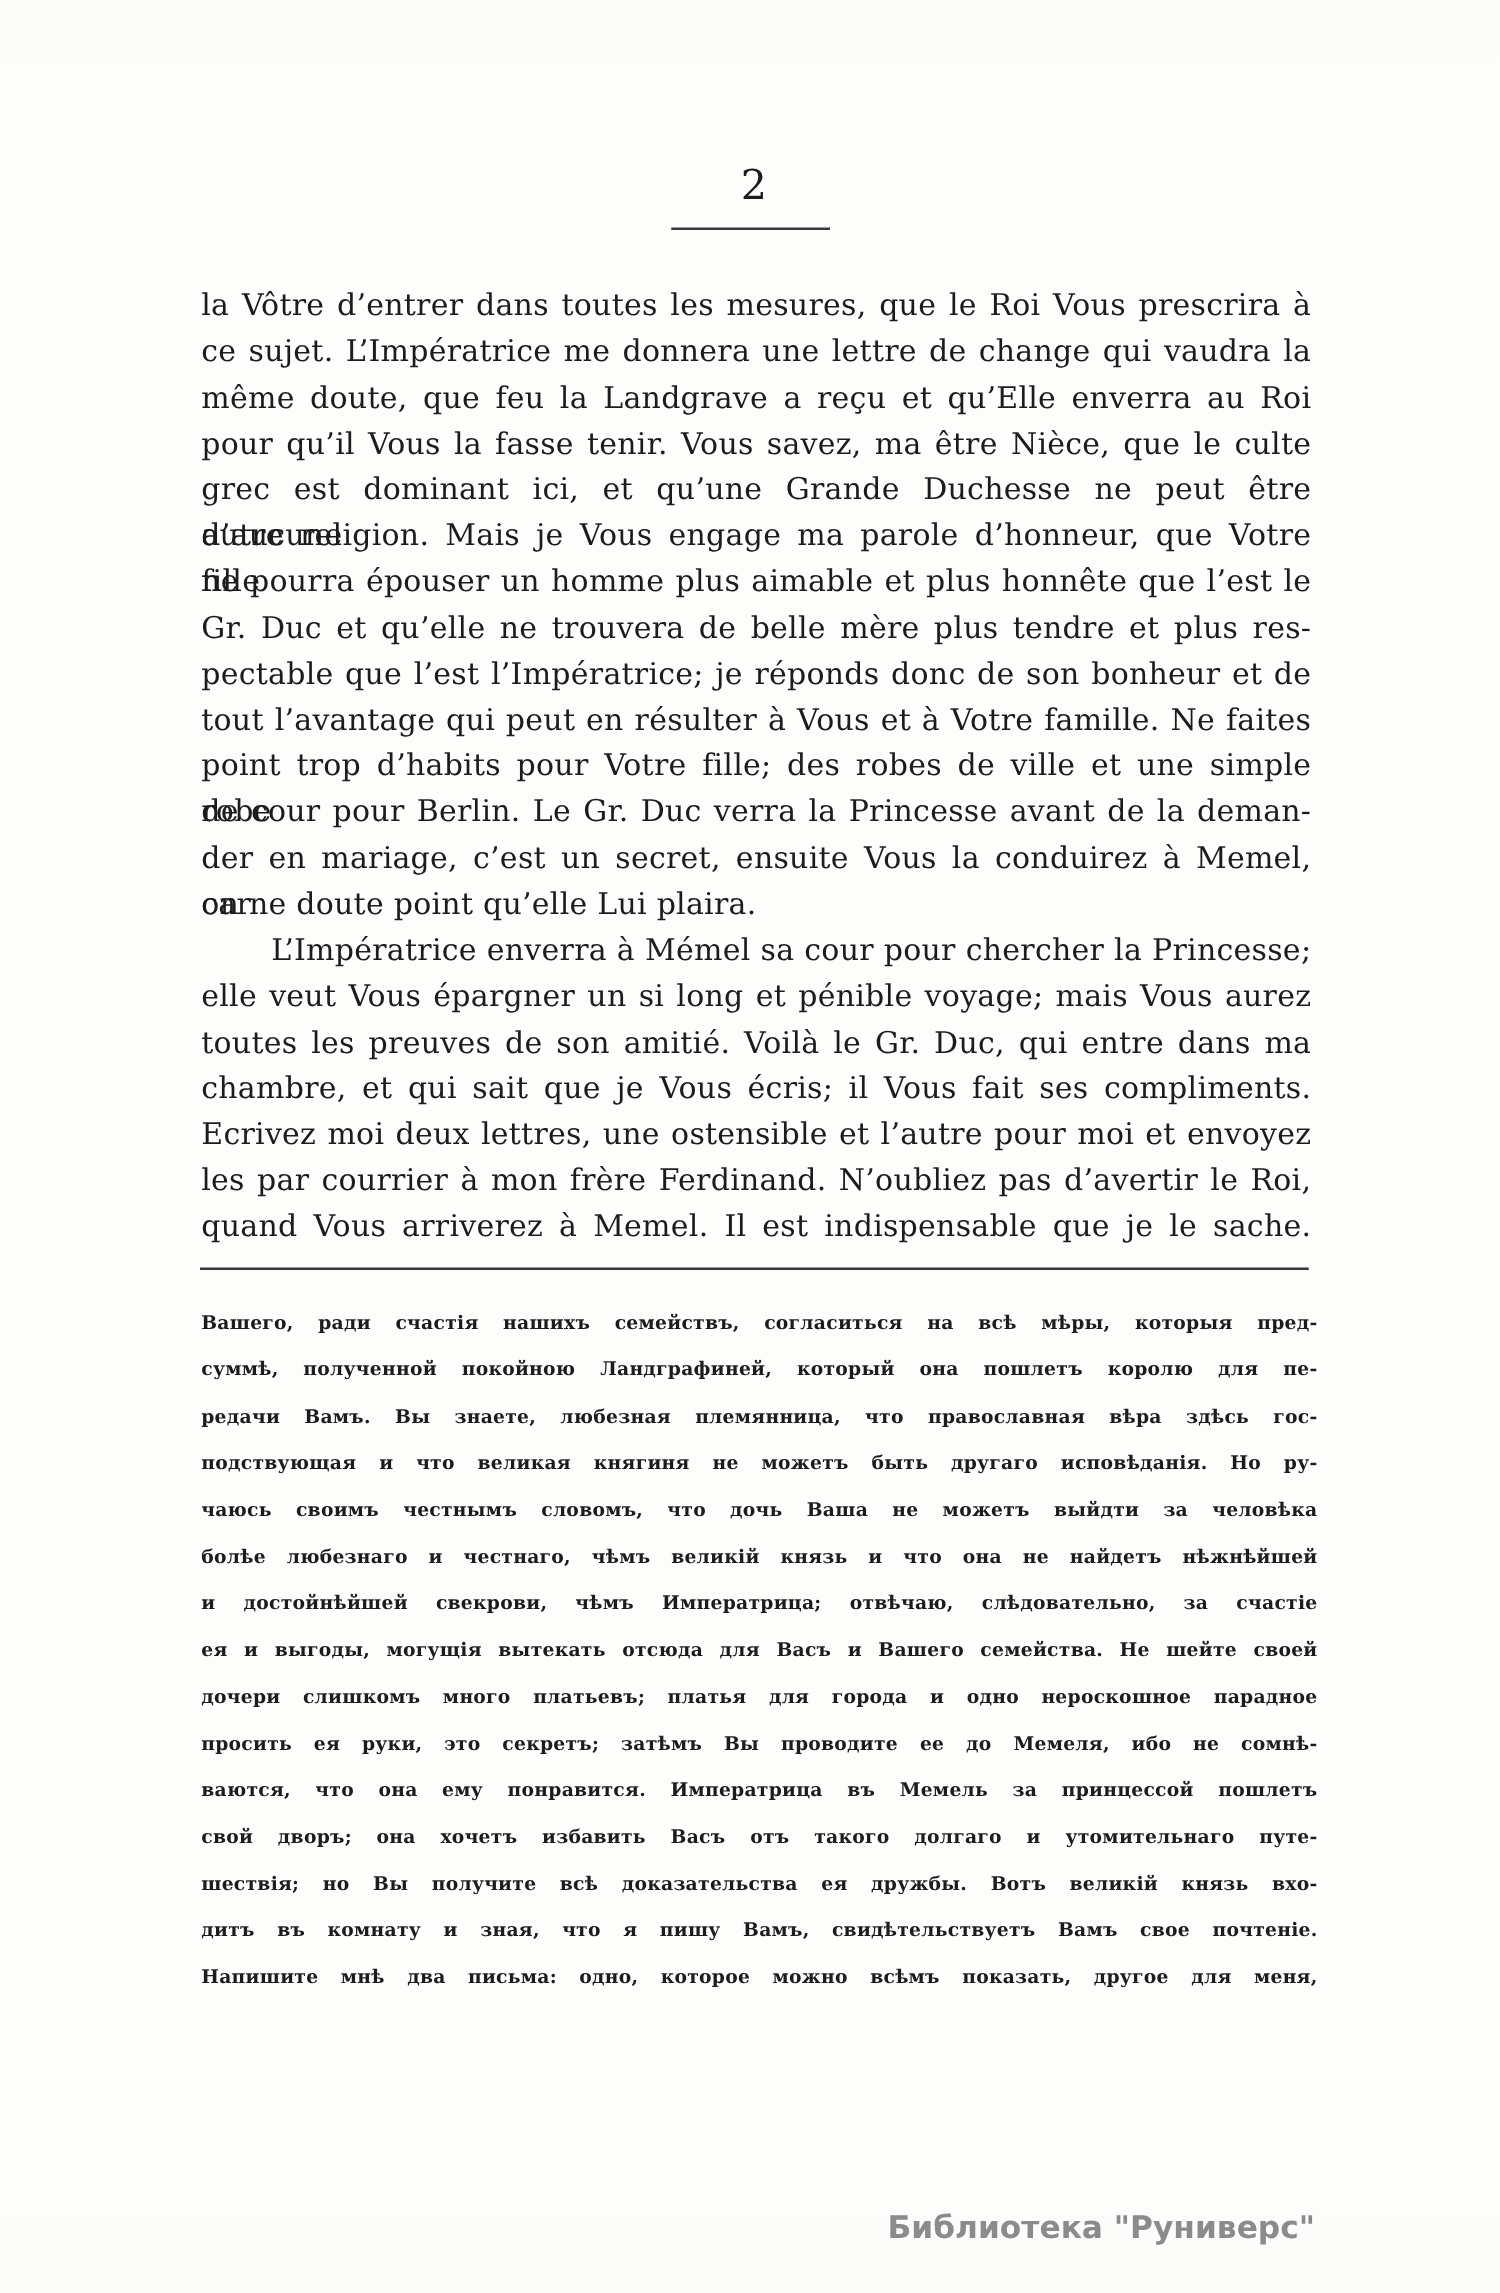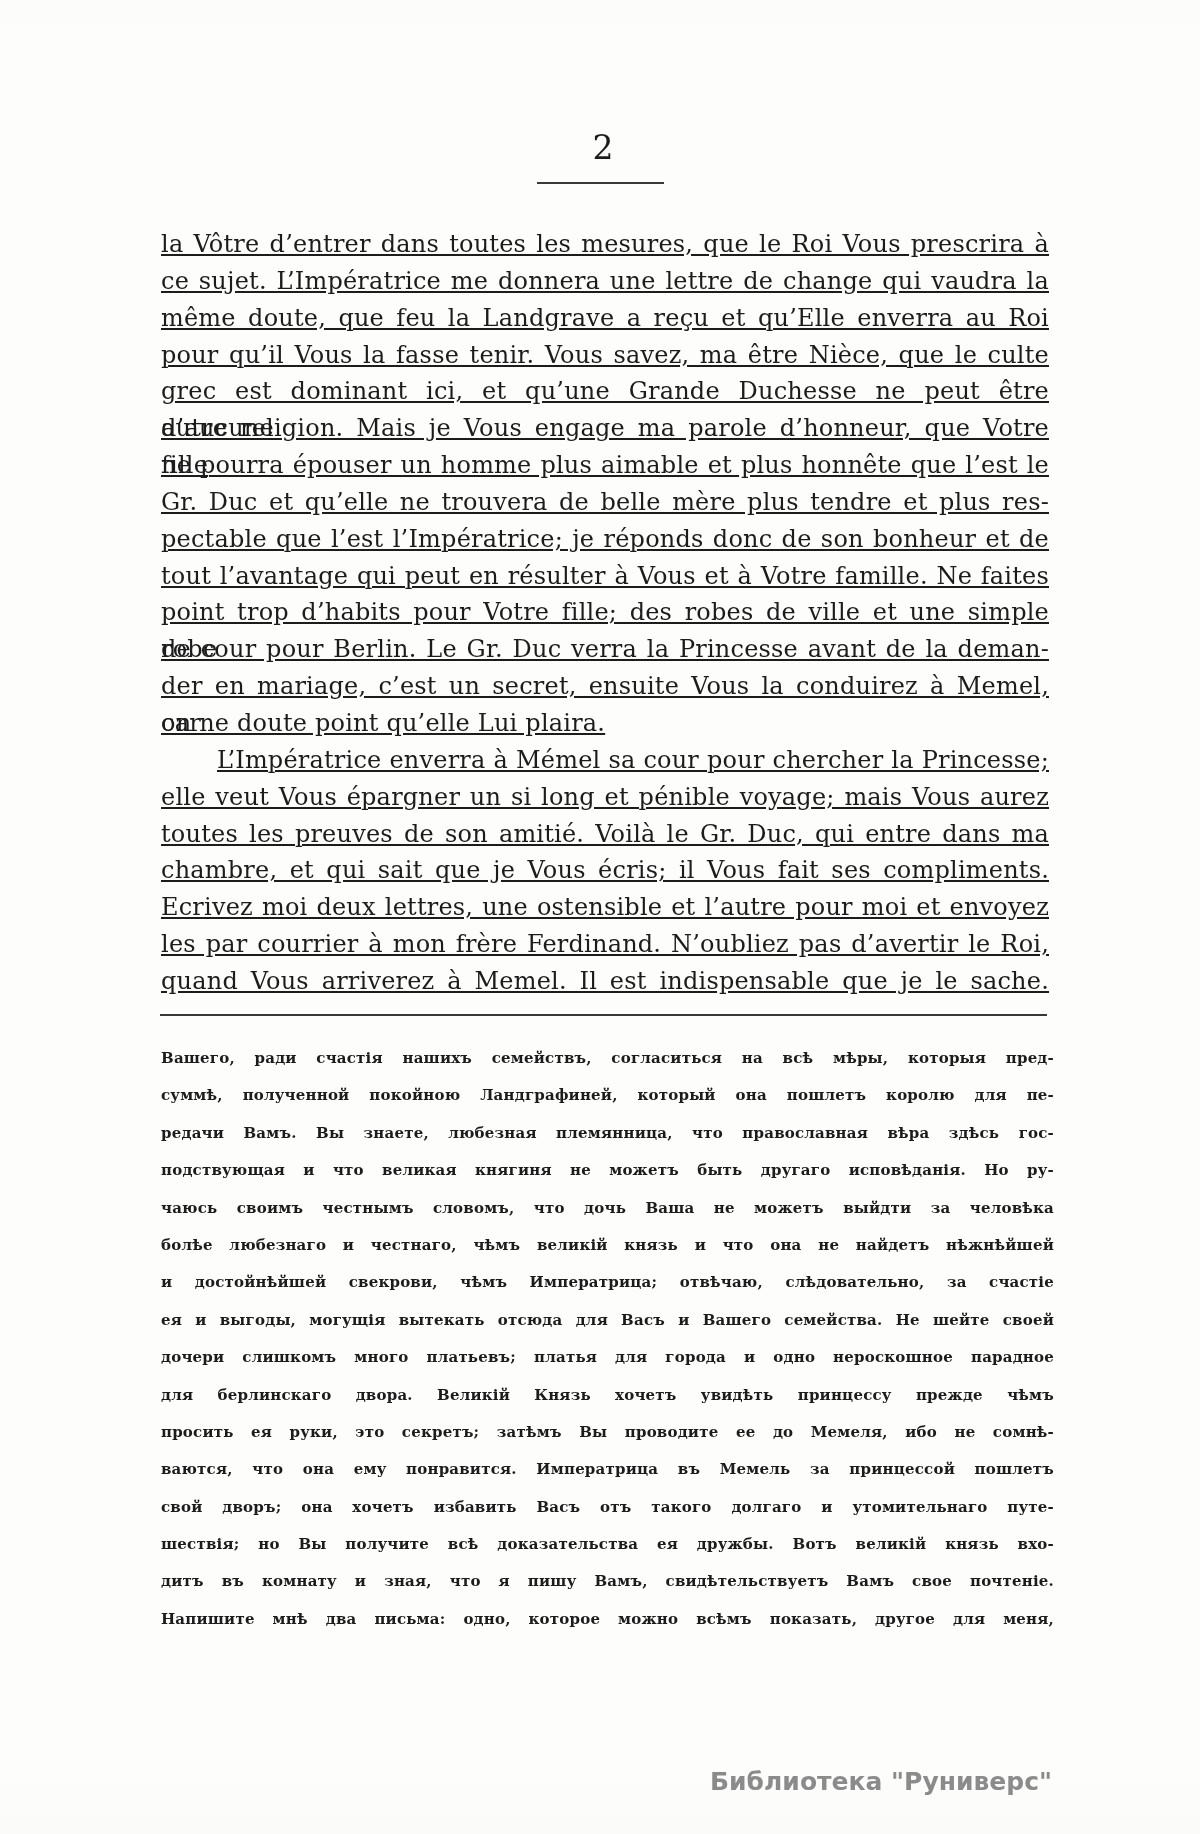--- a/index.html
+++ b/index.html
@@ -36,21 +36,20 @@
     left: 537px;
     width: 127px;
     height: 2px;
     background: #3a3a3a;
   }
   .french-block {
     position: absolute;
     top: 226px;
     left: 161px;
     width: 888px;
-    text-decoration: underline;
   }
   .fr-line {
     font-size: 24px;
     line-height: 36.85px;
     height: 36.85px;
     text-align: justify;
     text-align-last: justify;
     text-justify: inter-word;
     letter-spacing: 0.2px;
     white-space: normal;
@@ -136,21 +135,20 @@
   <div class="russian-block">
     <div class="ru-line">Вашего, ради счастія нашихъ семействъ, согласиться на всѣ мѣры, которыя пред-</div>
     <div class="ru-line">суммѣ, полученной покойною Ландграфиней, который она пошлетъ королю для пе-</div>
     <div class="ru-line">редачи Вамъ. Вы знаете, любезная племянница, что православная вѣра здѣсь гос-</div>
     <div class="ru-line">подствующая и что великая княгиня не можетъ быть другаго исповѣданія. Но ру-</div>
     <div class="ru-line">чаюсь своимъ честнымъ словомъ, что дочь Ваша не можетъ выйдти за человѣка</div>
     <div class="ru-line">болѣе любезнаго и честнаго, чѣмъ великій князь и что она не найдетъ нѣжнѣйшей</div>
     <div class="ru-line">и достойнѣйшей свекрови, чѣмъ Императрица; отвѣчаю, слѣдовательно, за счастіе</div>
     <div class="ru-line">ея и выгоды, могущія вытекать отсюда для Васъ и Вашего семейства. Не шейте своей</div>
     <div class="ru-line">дочери слишкомъ много платьевъ; платья для города и одно нероскошное парадное</div>
-    <div class="ru-line">для берлинскаго двора. Великій Князь хочетъ увидѣть принцессу прежде чѣмъ</div>
     <div class="ru-line">просить ея руки, это секретъ; затѣмъ Вы проводите ее до Мемеля, ибо не сомнѣ-</div>
     <div class="ru-line">ваются, что она ему понравится. Императрица въ Мемель за принцессой пошлетъ</div>
     <div class="ru-line">свой дворъ; она хочетъ избавить Васъ отъ такого долгаго и утомительнаго путе-</div>
     <div class="ru-line">шествія; но Вы получите всѣ доказательства ея дружбы. Вотъ великій князь вхо-</div>
     <div class="ru-line">дитъ въ комнату и зная, что я пишу Вамъ, свидѣтельствуетъ Вамъ свое почтеніе.</div>
     <div class="ru-line">Напишите мнѣ два письма: одно, которое можно всѣмъ показать, другое для меня,</div>
   </div>
 
   <div class="library-watermark">Библиотека "Руниверс"</div>
 

